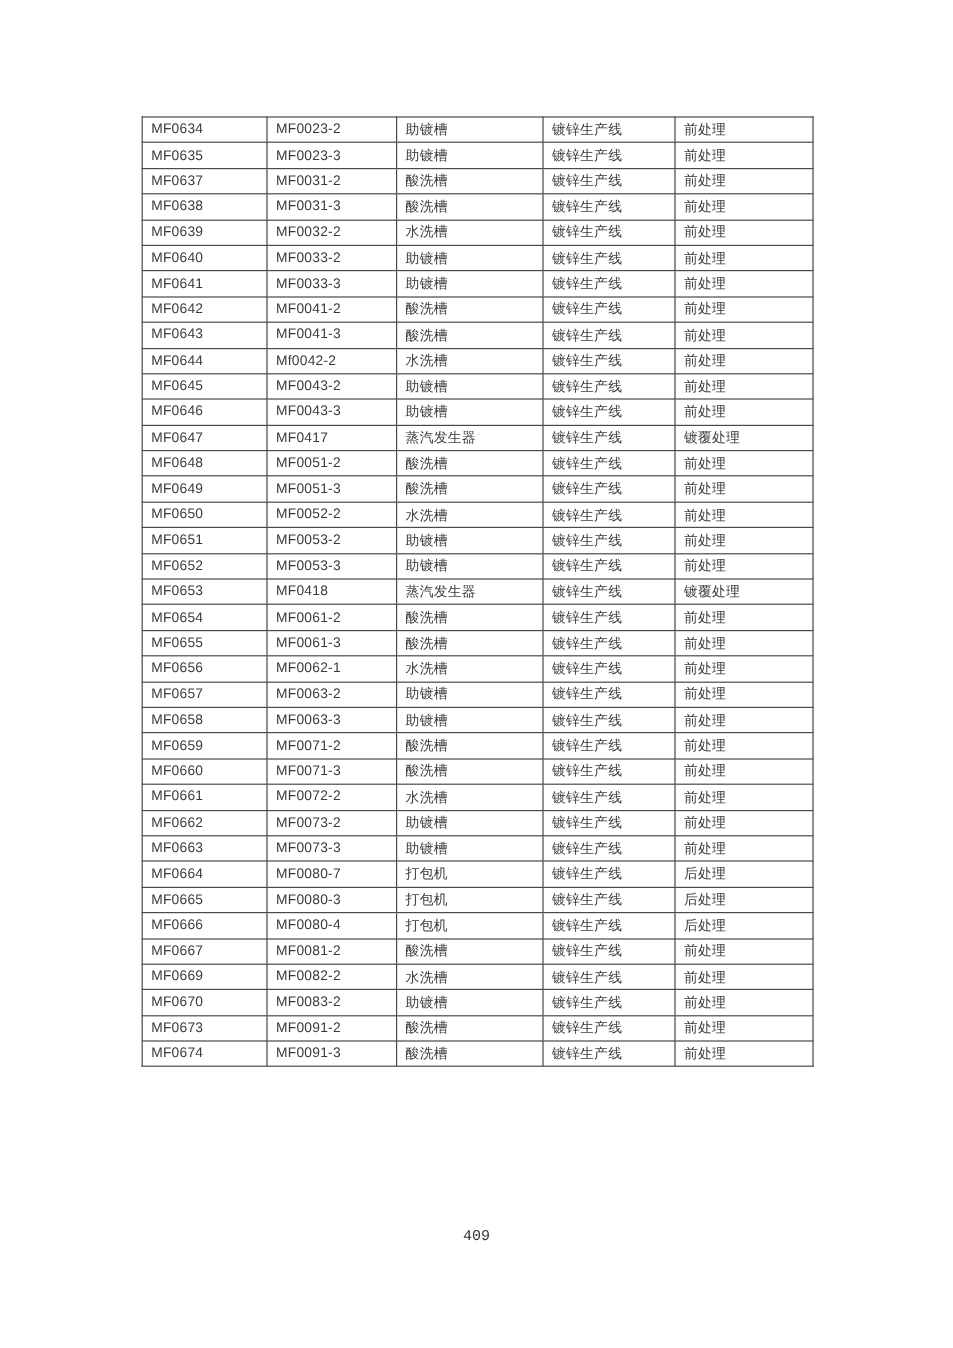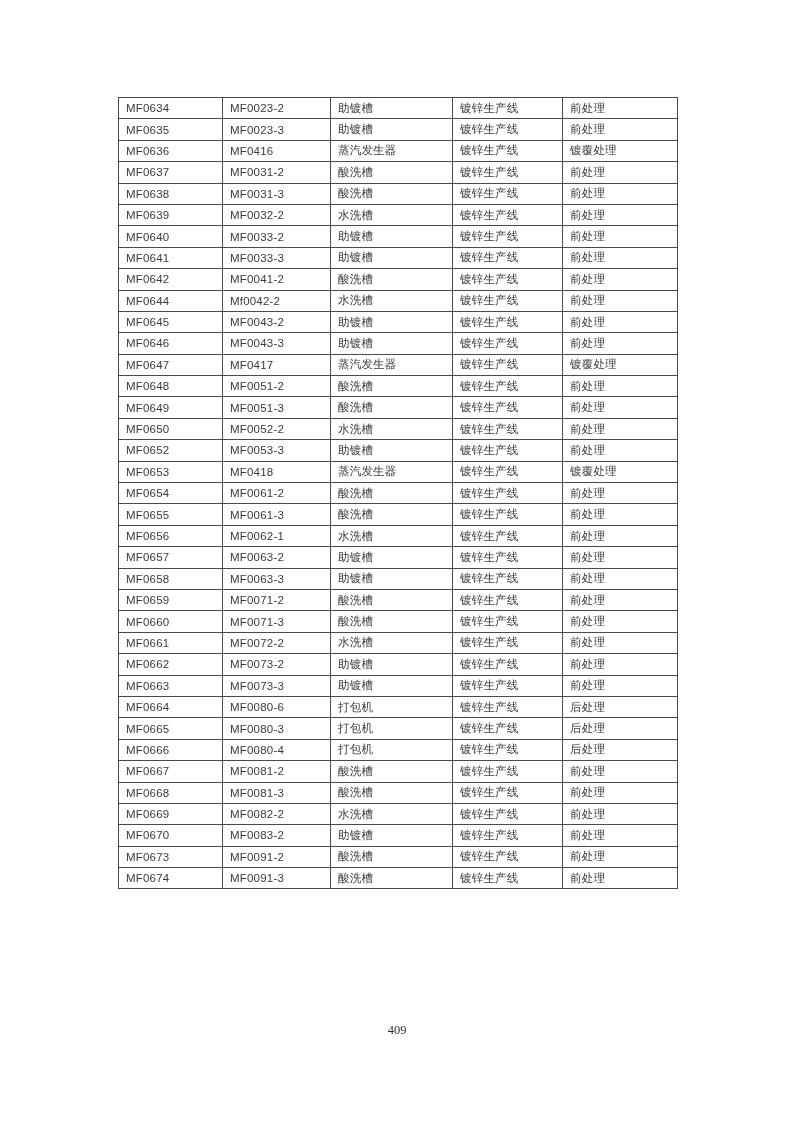--- a/index.html
+++ b/index.html
@@ -37,21 +37,21 @@
     white-space: nowrap;
     overflow: hidden;
     letter-spacing: 0.2px;
   }
   .page-number {
     position: absolute;
     top: 1023px;
     left: 0;
     width: 794px;
     text-align: center;
-    font-family: Liberation Serif, serif;
+    font-family: Liberation Mono, monospace;
     font-size: 12.5px;
     color: #333333;
   }
 </style>
 </head>
 <body>
 
 <div class="doc-page">
 
   <table class="equip-table">
@@ -71,27 +71,20 @@
           <td>前处理</td>
         </tr>
         <tr>
           <td>MF0635</td>
           <td>MF0023-3</td>
           <td>助镀槽</td>
           <td>镀锌生产线</td>
           <td>前处理</td>
         </tr>
         <tr>
-          <td>MF0636</td>
-          <td>MF0416</td>
-          <td>蒸汽发生器</td>
-          <td>镀锌生产线</td>
-          <td>镀覆处理</td>
-        </tr>
-        <tr>
           <td>MF0637</td>
           <td>MF0031-2</td>
           <td>酸洗槽</td>
           <td>镀锌生产线</td>
           <td>前处理</td>
         </tr>
         <tr>
           <td>MF0638</td>
           <td>MF0031-3</td>
           <td>酸洗槽</td>
@@ -115,20 +108,27 @@
         <tr>
           <td>MF0641</td>
           <td>MF0033-3</td>
           <td>助镀槽</td>
           <td>镀锌生产线</td>
           <td>前处理</td>
         </tr>
         <tr>
           <td>MF0642</td>
           <td>MF0041-2</td>
+          <td>酸洗槽</td>
+          <td>镀锌生产线</td>
+          <td>前处理</td>
+        </tr>
+        <tr>
+          <td>MF0643</td>
+          <td>MF0041-3</td>
           <td>酸洗槽</td>
           <td>镀锌生产线</td>
           <td>前处理</td>
         </tr>
         <tr>
           <td>MF0644</td>
           <td>Mf0042-2</td>
           <td>水洗槽</td>
           <td>镀锌生产线</td>
           <td>前处理</td>
@@ -169,20 +169,27 @@
           <td>前处理</td>
         </tr>
         <tr>
           <td>MF0650</td>
           <td>MF0052-2</td>
           <td>水洗槽</td>
           <td>镀锌生产线</td>
           <td>前处理</td>
         </tr>
         <tr>
+          <td>MF0651</td>
+          <td>MF0053-2</td>
+          <td>助镀槽</td>
+          <td>镀锌生产线</td>
+          <td>前处理</td>
+        </tr>
+        <tr>
           <td>MF0652</td>
           <td>MF0053-3</td>
           <td>助镀槽</td>
           <td>镀锌生产线</td>
           <td>前处理</td>
         </tr>
         <tr>
           <td>MF0653</td>
           <td>MF0418</td>
           <td>蒸汽发生器</td>
@@ -254,21 +261,21 @@
         </tr>
         <tr>
           <td>MF0663</td>
           <td>MF0073-3</td>
           <td>助镀槽</td>
           <td>镀锌生产线</td>
           <td>前处理</td>
         </tr>
         <tr>
           <td>MF0664</td>
-          <td>MF0080-6</td>
+          <td>MF0080-7</td>
           <td>打包机</td>
           <td>镀锌生产线</td>
           <td>后处理</td>
         </tr>
         <tr>
           <td>MF0665</td>
           <td>MF0080-3</td>
           <td>打包机</td>
           <td>镀锌生产线</td>
           <td>后处理</td>
@@ -281,27 +288,20 @@
           <td>后处理</td>
         </tr>
         <tr>
           <td>MF0667</td>
           <td>MF0081-2</td>
           <td>酸洗槽</td>
           <td>镀锌生产线</td>
           <td>前处理</td>
         </tr>
         <tr>
-          <td>MF0668</td>
-          <td>MF0081-3</td>
-          <td>酸洗槽</td>
-          <td>镀锌生产线</td>
-          <td>前处理</td>
-        </tr>
-        <tr>
           <td>MF0669</td>
           <td>MF0082-2</td>
           <td>水洗槽</td>
           <td>镀锌生产线</td>
           <td>前处理</td>
         </tr>
         <tr>
           <td>MF0670</td>
           <td>MF0083-2</td>
           <td>助镀槽</td>

